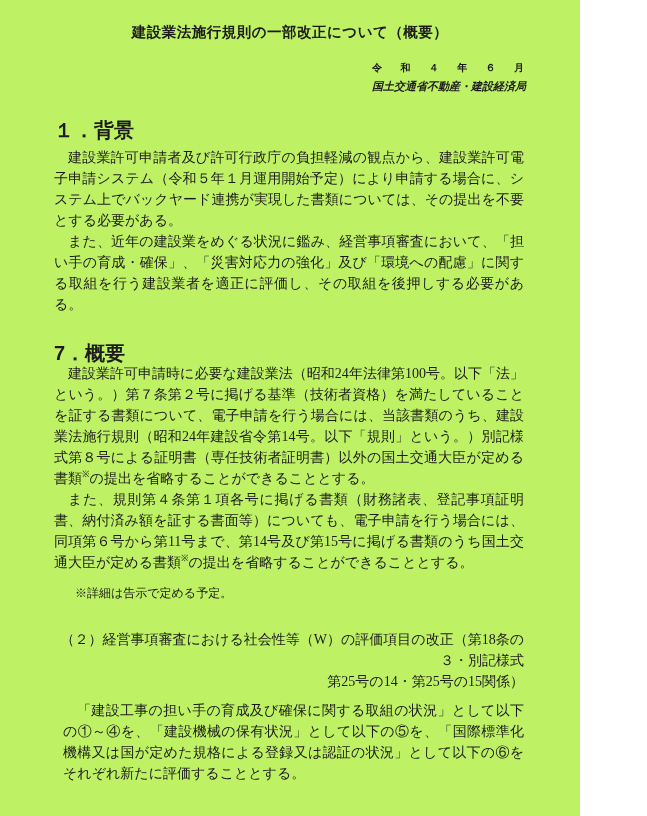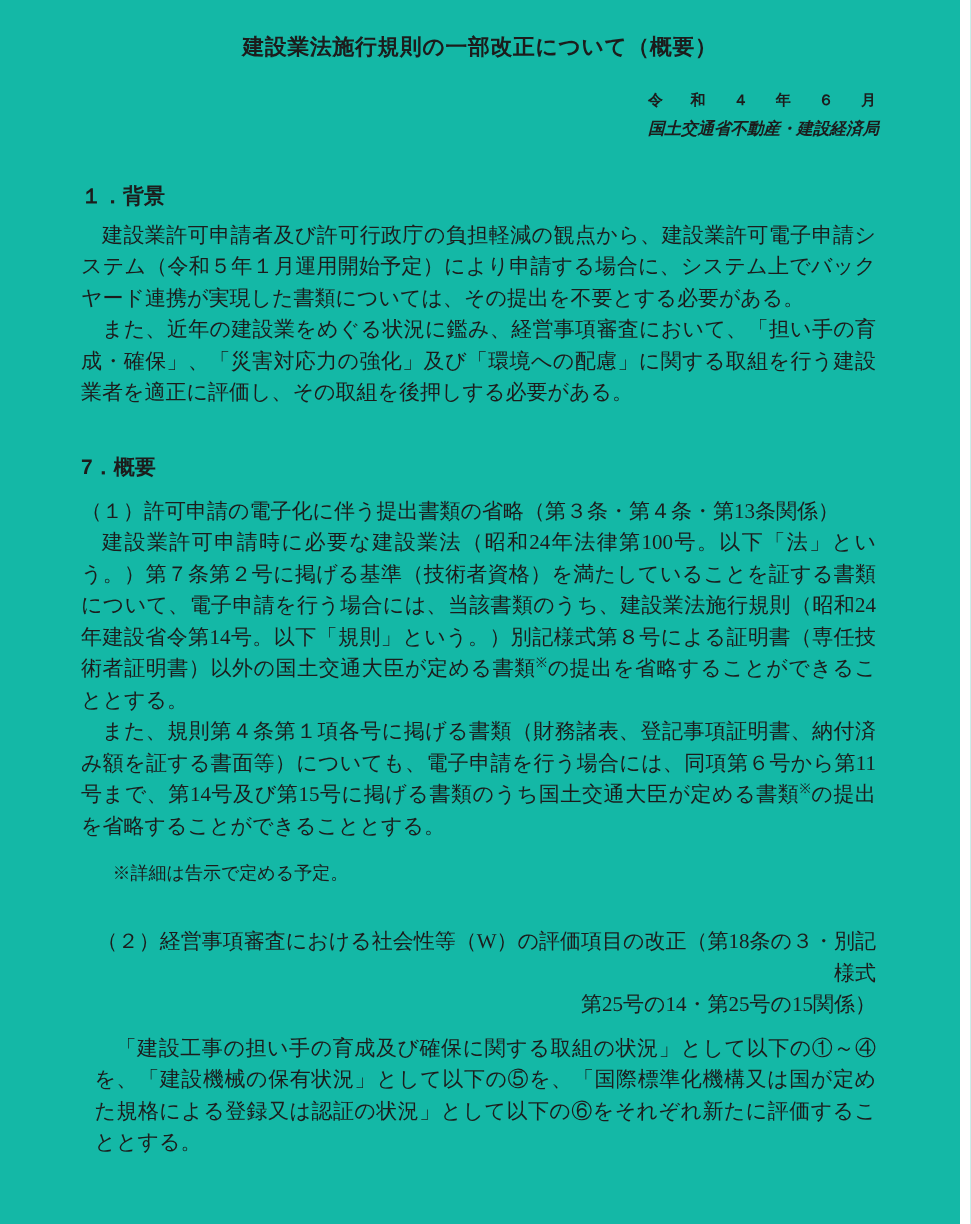--- a/index.html
+++ b/index.html
@@ -2,23 +2,23 @@
 <html><head>
 <meta charset="utf-8">
 <style>
   html, body {
     margin: 0;
     padding: 0;
     background: #ffffff;
   }
   .page {
     position: relative;
-    width: 640px;
+    width: 580px;
     height: 816px;
-    background: #14b8a6;
+    background: #bef264;
     color: #1c1c1c;
     font-family: "Liberation Serif", "DejaVu Serif", serif;
     overflow: hidden;
     box-sizing: border-box;
   }
   .doc-title {
     margin-top: 22px;
     text-align: center;
     font-family: "Liberation Sans", "DejaVu Sans", sans-serif;
     font-weight: bold;
@@ -54,21 +54,21 @@
   }
   .content {
     margin: 0 56px 0 54px;
     font-size: 14px;
     line-height: 21px;
     text-align: justify;
   }
   .section-heading {
     font-family: "Liberation Sans", "DejaVu Sans", sans-serif;
     font-weight: bold;
-    font-size: 14px;
+    font-size: 20px;
     line-height: 20px;
     text-align: left;
   }
   .sec1-heading { margin-top: 24px; }
   .sec2-heading { margin-top: 28px; }
   .para { text-indent: 1em; margin: 0; }
   .sec1-body { margin-top: 7px; }
   .sub-heading {
     margin-top: 10px;
     font-size: 14px;
@@ -111,21 +111,20 @@
 
   <div class="content">
 
     <div class="section-heading sec1-heading">１．背景</div>
 
     <p class="para sec1-body">建設業許可申請者及び許可行政庁の負担軽減の観点から、建設業許可電子申請システム（令和５年１月運用開始予定）により申請する場合に、システム上でバックヤード連携が実現した書類については、その提出を不要とする必要がある。</p>
     <p class="para">また、近年の建設業をめぐる状況に鑑み、経営事項審査において、「担い手の育成・確保」、「災害対応力の強化」及び「環境への配慮」に関する取組を行う建設業者を適正に評価し、その取組を後押しする必要がある。</p>
 
     <div class="section-heading sec2-heading">7．概要</div>
 
-    <div class="sub-heading">（１）許可申請の電子化に伴う提出書類の省略（第３条・第４条・第13条関係）</div>
 
     <p class="para sub1-body"><span>建設業許可申請時に必要な建設業法（昭和24年法律第100号。以下「法」という。）第７条第２号に掲げる基準（技術者資格）を満たしていることを証する書類について、電子申請を行う場合には、当該書類のうち、建設業法施行規則（昭和24年建設省令第14号。以下「規則」という。）別記様式第８号による証明書（専任技術者証明書）以外の国土交通大臣が定める書類</span><sup class="ref-sup">※</sup><span>の提出を省略することができることとする。</span></p>
 
     <p class="para"><span>また、規則第４条第１項各号に掲げる書類（財務諸表、登記事項証明書、納付済み額を証する書面等）についても、電子申請を行う場合には、同項第６号から第11号まで、第14号及び第15号に掲げる書類のうち国土交通大臣が定める書類</span><sup class="ref-sup">※</sup><span>の提出を省略することができることとする。</span></p>
 
     <div class="note-line">※詳細は告示で定める予定。</div>
 
     <div class="sub-heading sub2-heading">
       <div class="line1">（２）経営事項審査における社会性等（W）の評価項目の改正（第18条の３・別記様式</div>
       <div class="line2">第25号の14・第25号の15関係）</div>

